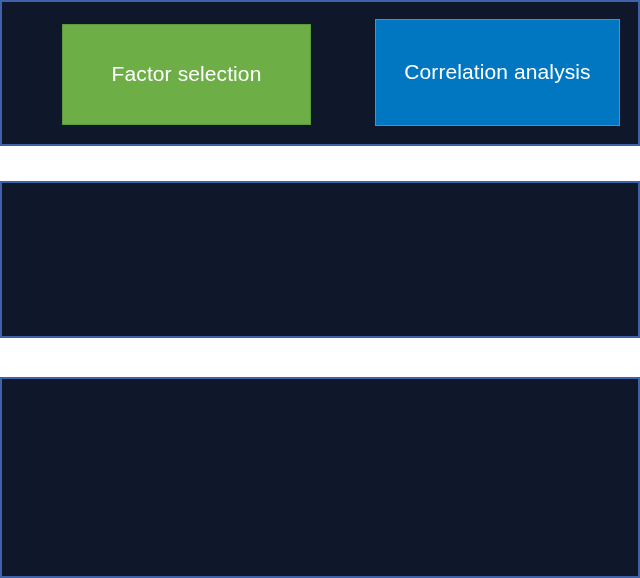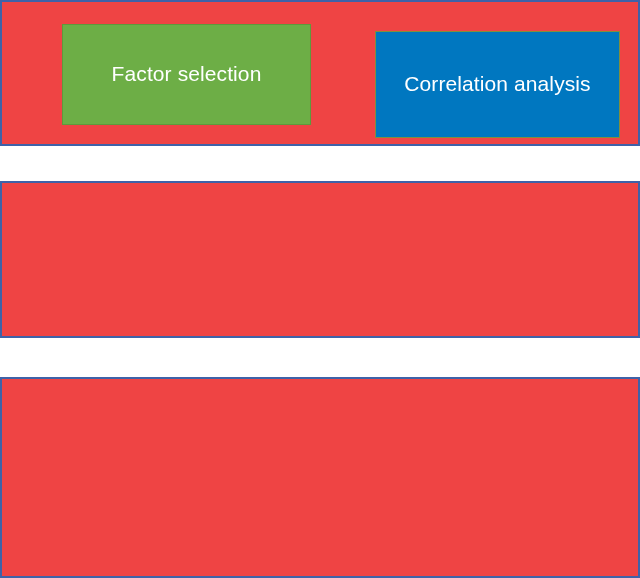--- a/index.html
+++ b/index.html
@@ -19,21 +19,21 @@
     position: absolute;
     left: 0;
     top: 0;
     width: 640px;
     height: 578px;
   }
 
   
   .panel {
     position: absolute;
-    background: #ef4444;
+    background: #0f172a;
     border: 2px solid #3F62A8;
     box-sizing: border-box;
   }
   #panel-1 { left: 0px;  top: 0px;   width: 640px; height: 146px; }
   #panel-2 { left: 0px;  top: 181px; width: 640px; height: 157px; }
   #panel-3 { left: 0px;  top: 377px; width: 640px; height: 201px; }
 
   
   .box {
     position: absolute;
@@ -66,21 +66,20 @@
   }
 
   
   #box-factor-selection {
     left: 60px;  top: 22px;  width: 249px; height: 101px;
     font-size: 21px;
   }
   #box-correlation-analysis {
     left: 373px; top: 17px;  width: 245px; height: 107px;
     font-size: 21px;
-    margin-top: 12px;
   }
 
   
   #box-cwr {
     left: 13px;  top: 209px; width: 396px; height: 100px;
     font-size: 21px;
   }
   #box-best-rate-selection {
     left: 435px; top: 205px; width: 106px; height: 108px;
     font-size: 18px;

